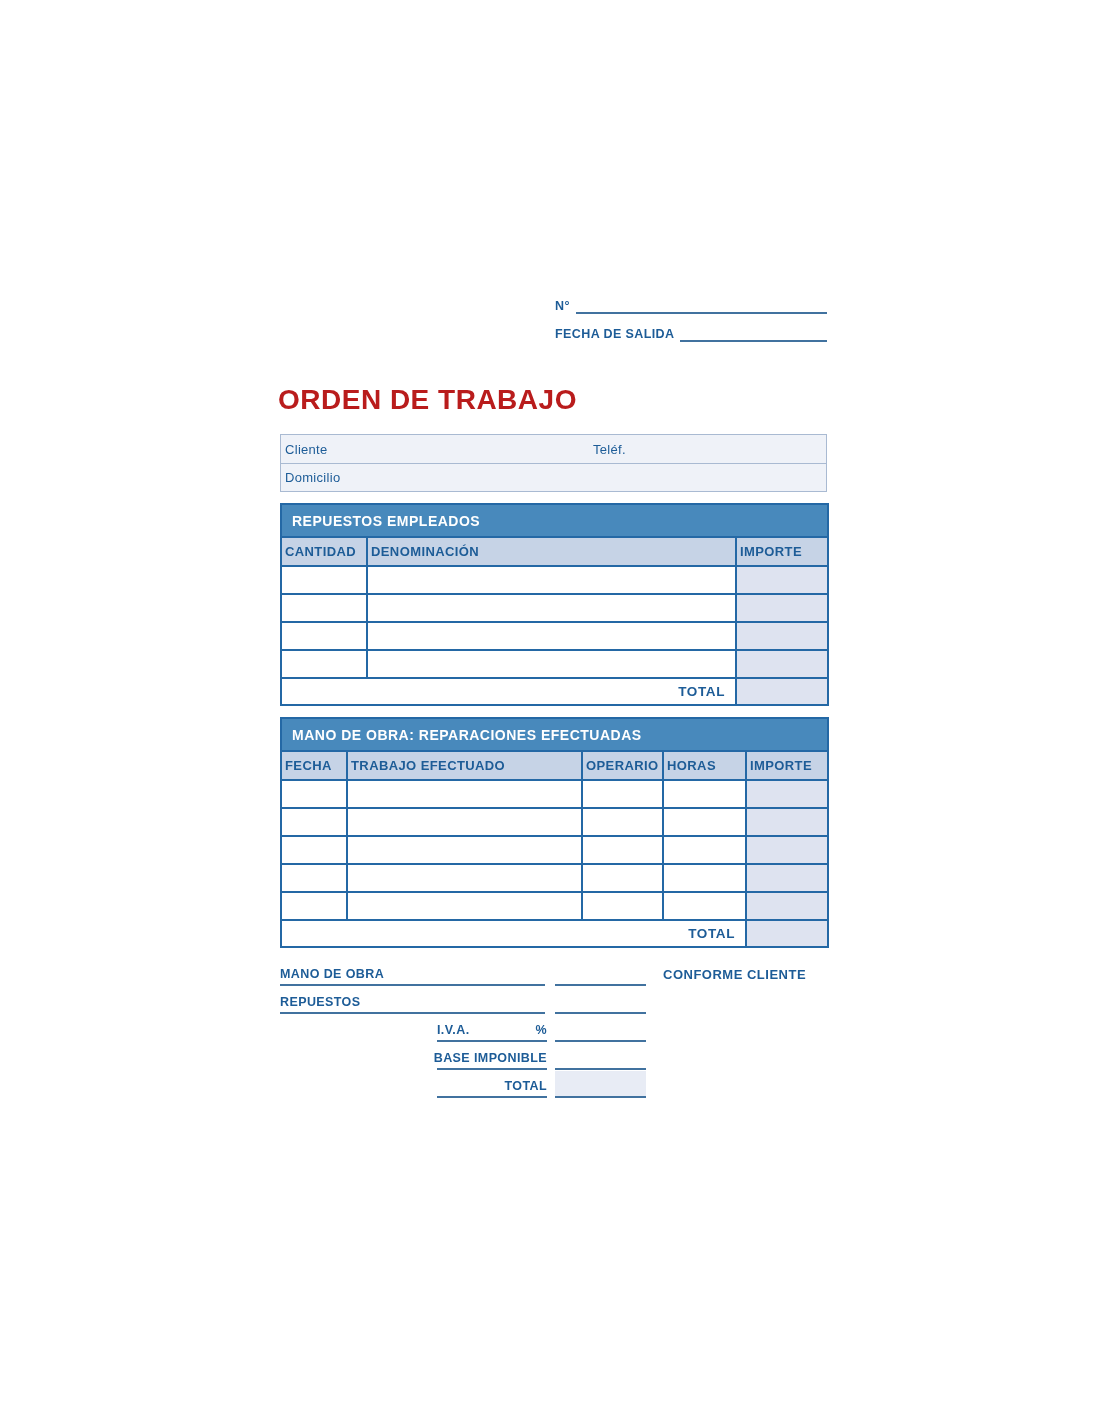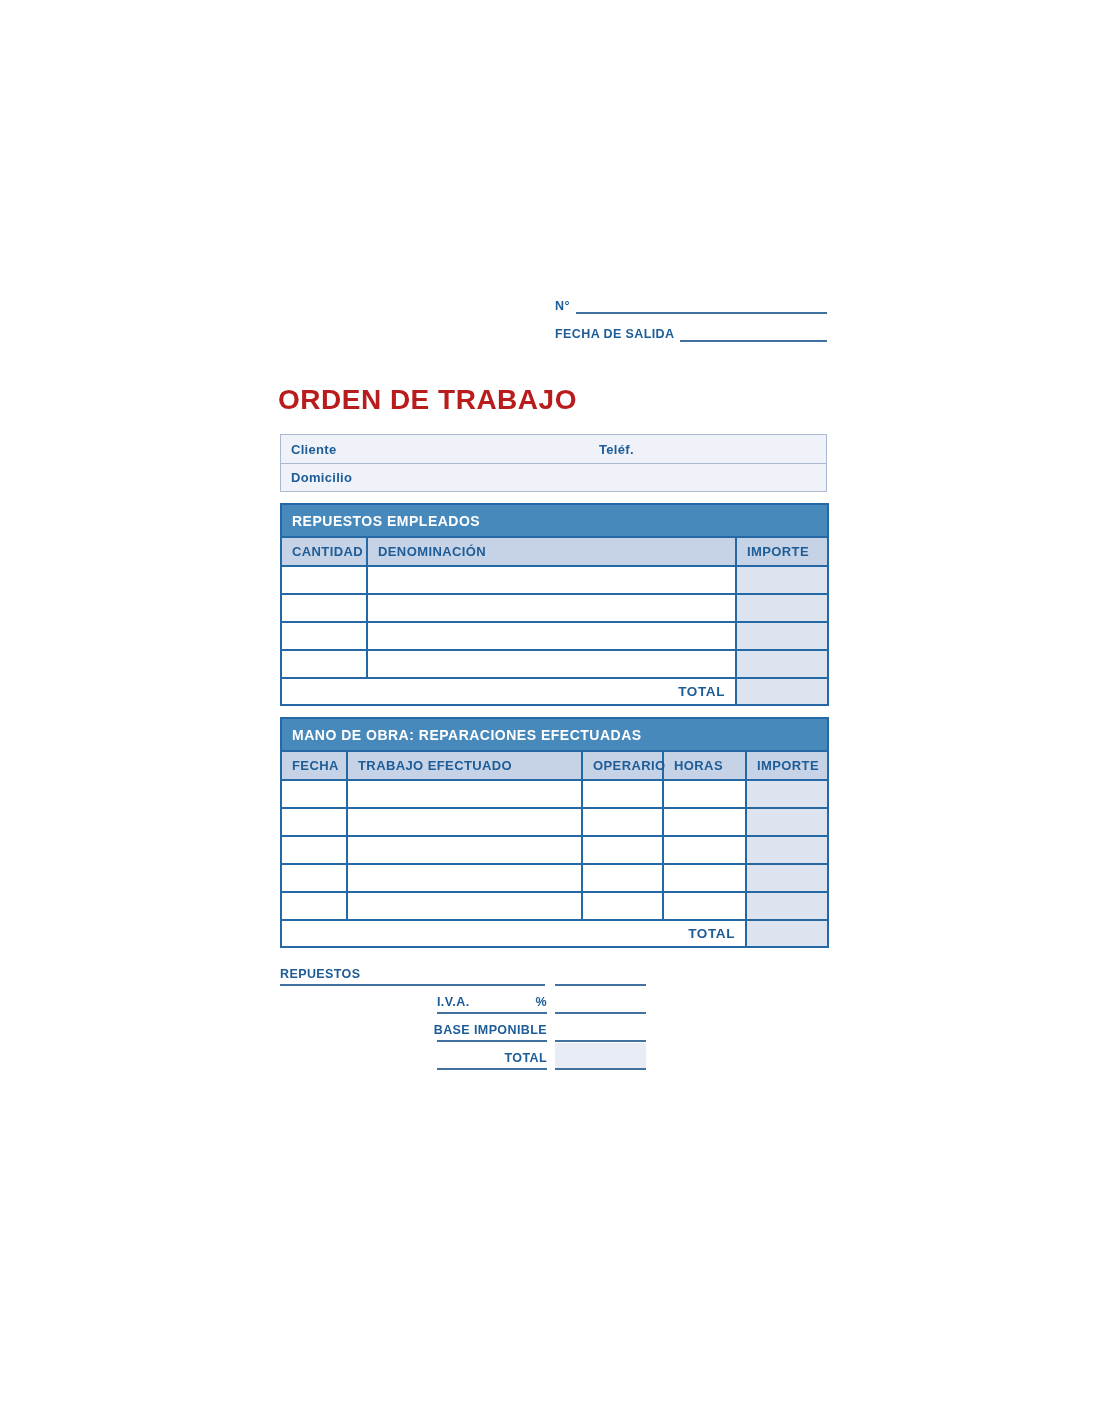--- a/index.html
+++ b/index.html
@@ -21,36 +21,36 @@
     color:#b91c1c; letter-spacing:.5px; white-space:nowrap;
   }
 
   
   .client-box {
     position:absolute; left:280px; top:434px; width:547px;
     background:#eff2f8; border:1px solid #a9bad2;
   }
   .cb-row { position:relative; height:28px; display:flex; align-items:center; }
   .cb-row + .cb-row { border-top:1px solid #a9bad2; }
-  .cb-lbl { font-size:13px; font-weight:bold; letter-spacing:.3px; padding-left:10px; }
+  .cb-lbl { font-size:13px; font-weight:normal; letter-spacing:.3px; padding-left:4px; }
   .cb-tel { position:absolute; left:308px; top:0; height:100%; display:flex; align-items:center; }
 
   
   .form-table { position:absolute; left:280px; width:547px; border-collapse:collapse; table-layout:fixed; }
   .t-parts { top:503px;border-radius:23px; }
   .t-labor { top:717px; }
   .band-cell {
     background:#4889bc; color:#ffffff; font-size:14px; font-weight:bold;
     letter-spacing:.5px; text-align:left; height:33px; padding-left:10px;
     border:2px solid #1d5a96; border-bottom:2px solid #1d5a96;
   }
   .form-table th, .form-table td { border:2px solid #2468a5; }
   .hdr-row th {
     background:#c6d3e6; color:#1d5c97; font-size:13px; font-weight:bold;
-    letter-spacing:.4px; text-align:left; height:29px; padding-left:10px;
+    letter-spacing:.4px; text-align:left; height:29px; padding-left:3px;
   }
   .form-table tbody td { height:28px; background:#ffffff; }
   .form-table tbody td.shaded, .form-table .total-row td.shaded { background:#dee3f0; }
   .total-row td { height:27px; background:#ffffff; }
   .total-cell {
     text-align:right; font-size:13.5px; font-weight:bold; letter-spacing:.6px;
     color:#1d5c97; padding-right:10px;
   }
 
   
@@ -201,20 +201,27 @@
     <tfoot>
       <tr class="total-row">
         <td class="total-cell" colspan="4">TOTAL</td>
         <td class="shaded"></td>
       </tr>
     </tfoot>
   </table>
 
   <div class="summary">
 
+    <div class="sum-row">
+      <div class="sum-left">
+        <span class="lbl">MANO DE OBRA</span>
+      </div>
+      <span class="sum-field"></span>
+      <span class="conforme">CONFORME CLIENTE</span>
+    </div>
 
     <div class="sum-row">
       <div class="sum-left">
         <span class="lbl">REPUESTOS</span>
       </div>
       <span class="sum-field"></span>
     </div>
 
 
     <div class="sum-row">

